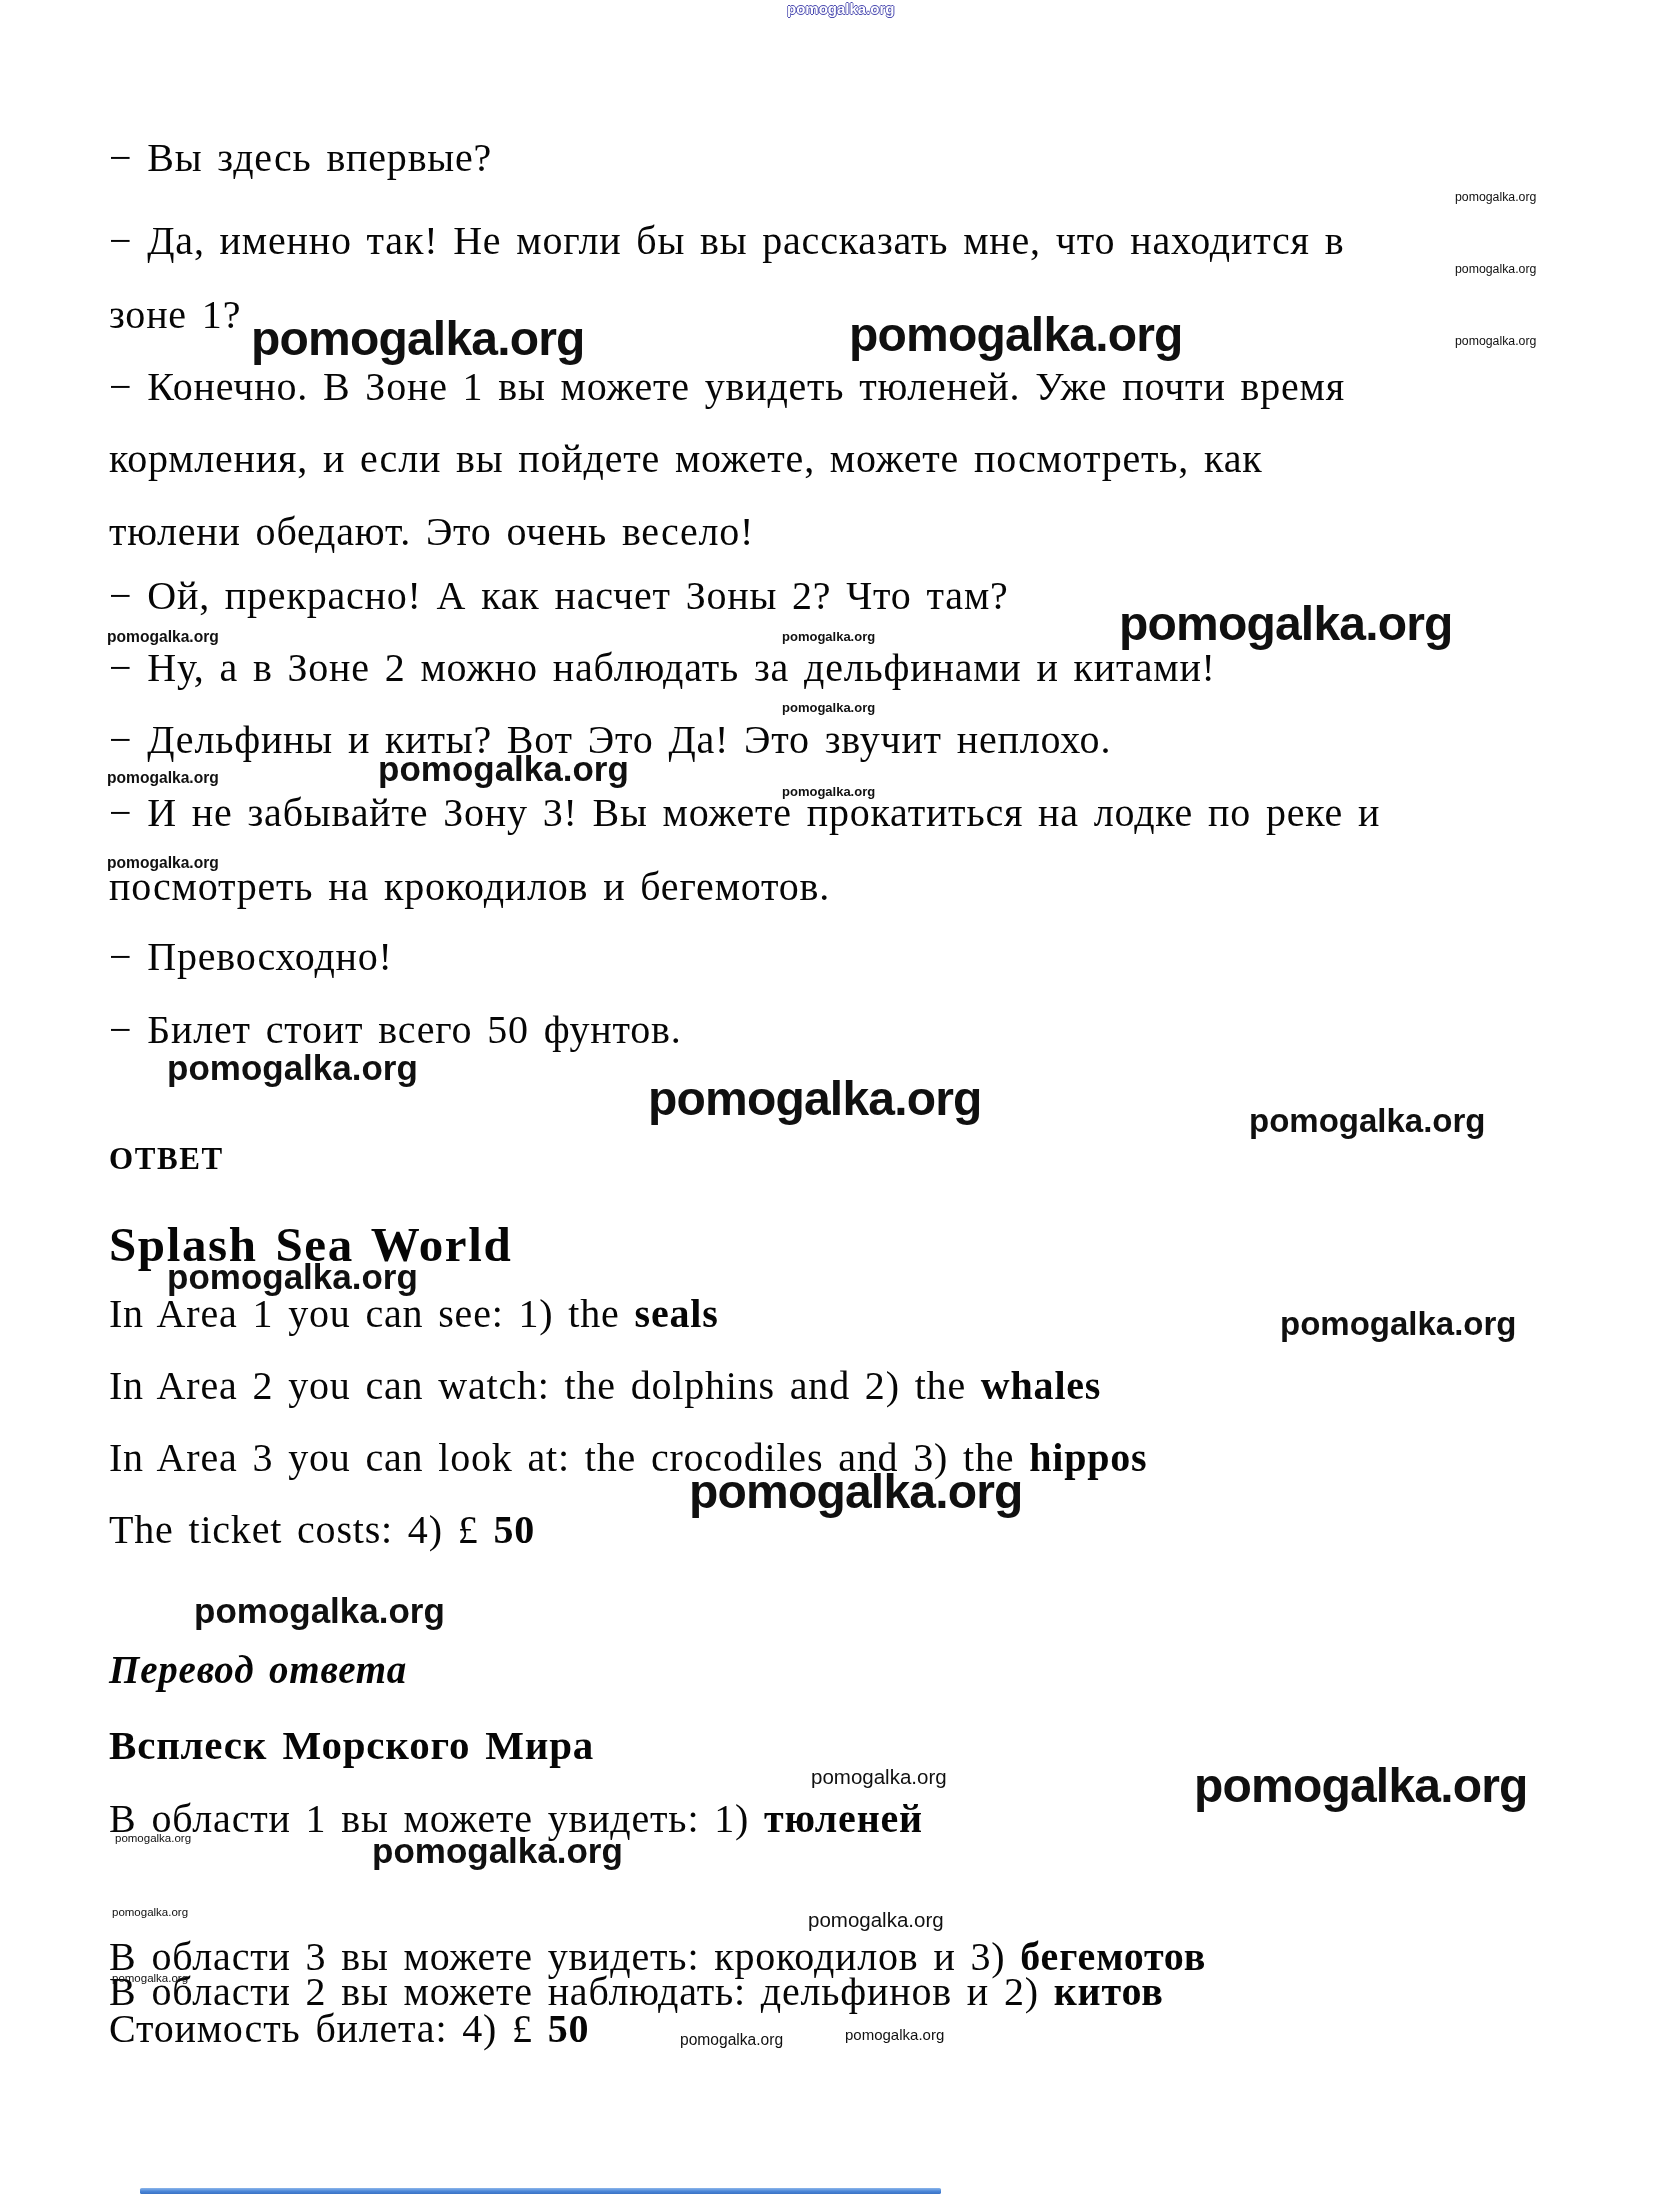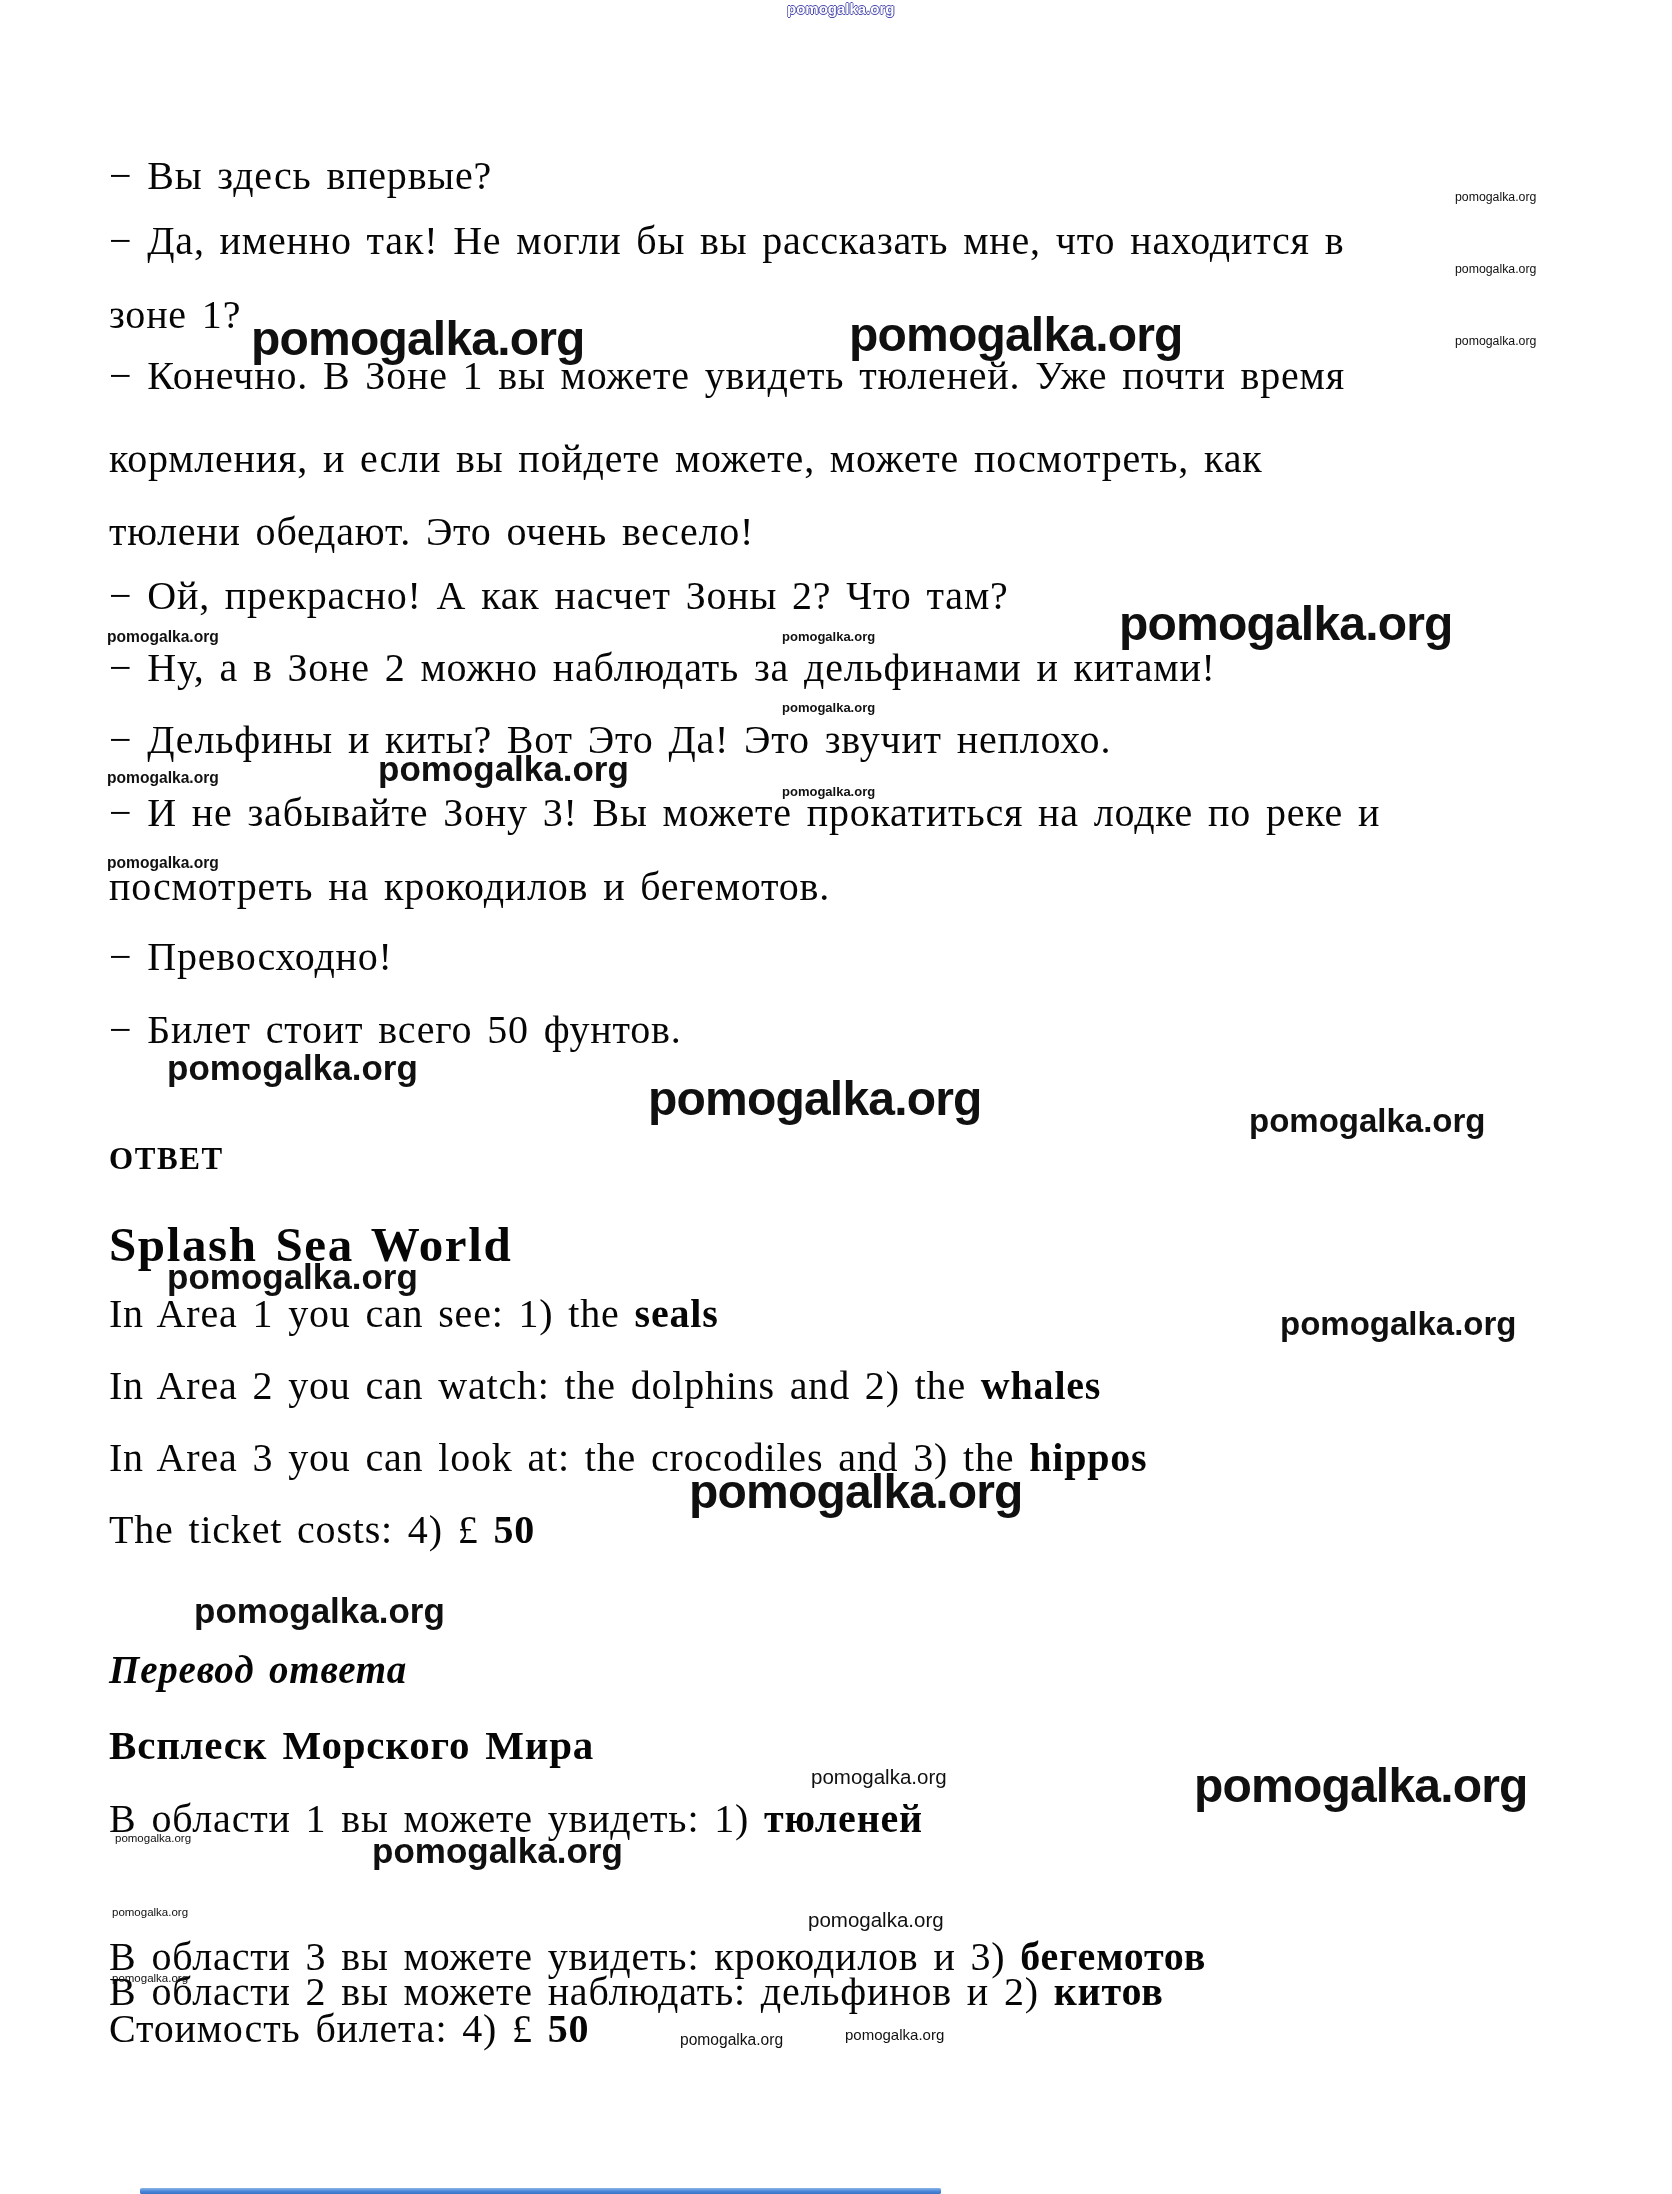--- a/index.html
+++ b/index.html
@@ -18,21 +18,21 @@
     font-size:40px;
     letter-spacing:0.8px;
     word-spacing:4.1px;
     line-height:1.1;
     white-space:nowrap;
   }
   .tline b{font-weight:700;}
   .h-bold{font-weight:700;}
   .h-bold-italic{font-weight:700;font-style:italic;}
   
-  .dl1{top:154px}.dl2{top:219px}.dl3{top:293px}.dl4{top:354px}
+  .dl1{top:136px}.dl2{top:219px}.dl3{top:293px}.dl4{top:365px}
   .dl5{top:437px}.dl6{top:510px}.dl7{top:574px}.dl8{top:646px}
   .dl9{top:718px}.dl10{top:791px}.dl11{top:865px}.dl12{top:935px}
   .dl13{top:1008px}
   
   .ah{top:1142px;font-size:31px;letter-spacing:1.6px}
   .at{top:1218px;font-size:49px;letter-spacing:1.6px}
   .al1{top:1292px}.al2{top:1364px}.al3{top:1436px}.al4{top:1508px}
   
   .th{top:1649px;font-size:39px;letter-spacing:0.8px}
   .tt{top:1723px;font-size:41px;letter-spacing:0.8px}

